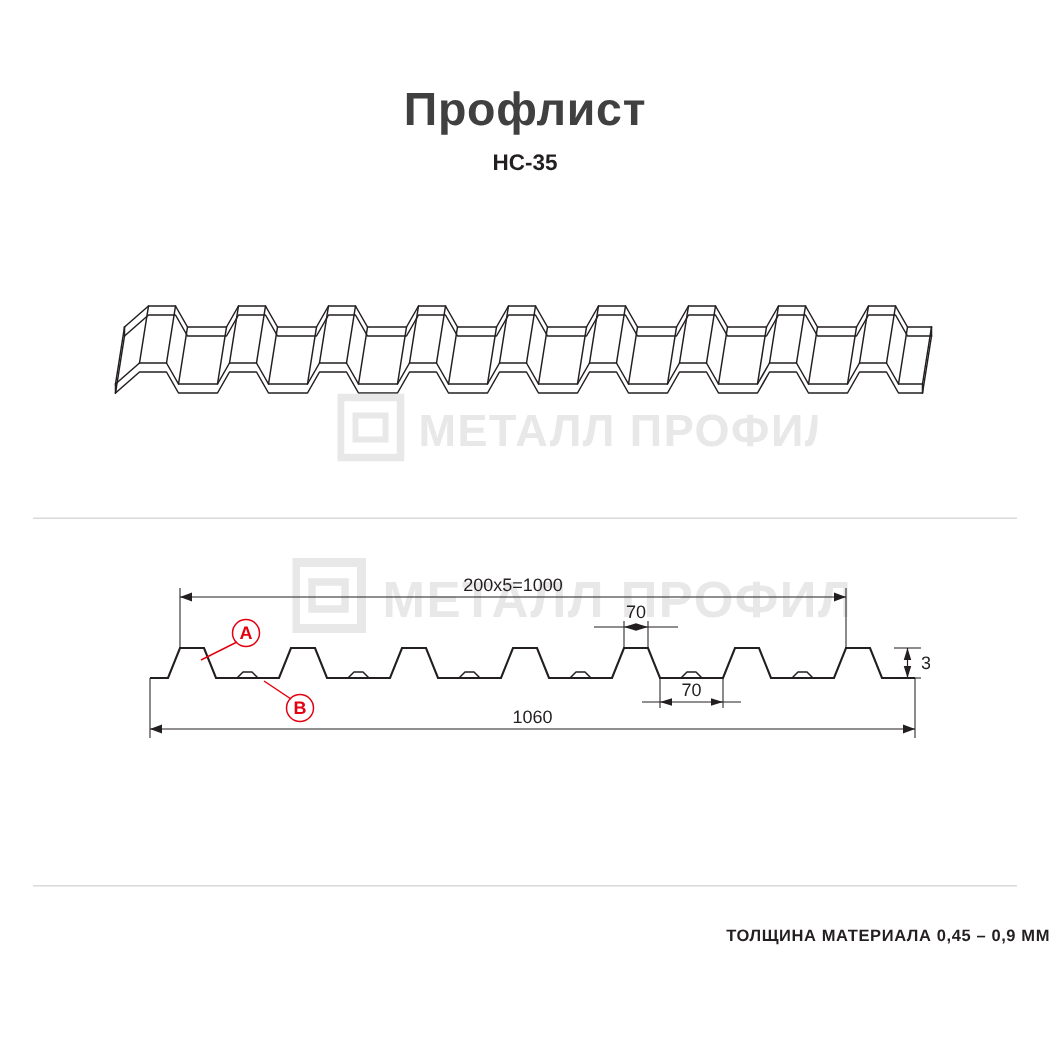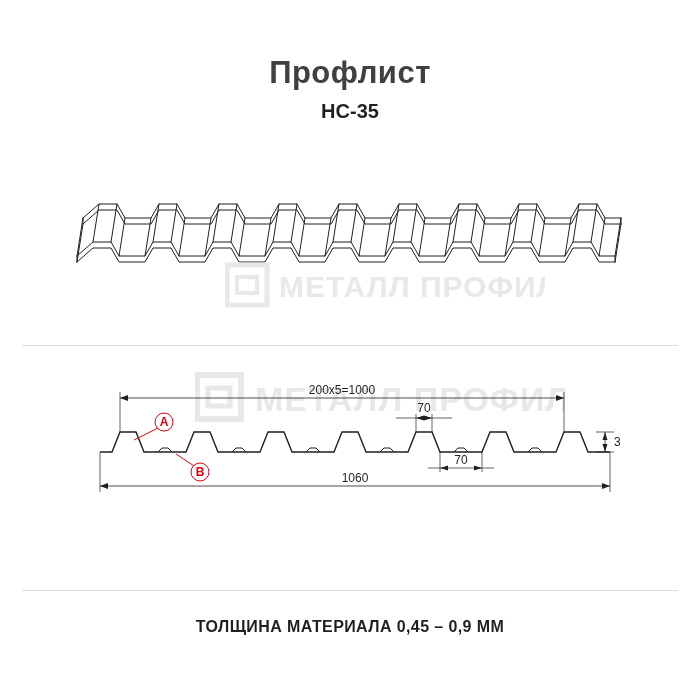--- a/index.html
+++ b/index.html
@@ -31,21 +31,21 @@
     font-weight: bold;
     letter-spacing: 0.5px;
     color: #404040;
   }
   .subtitle {
     position: absolute;
     top: 100px;
     left: 0;
     width: 700px;
     text-align: center;
-    font-size: 20px;
+    font-size: 15px;
     font-weight: bold;
     color: #231f20;
   }
   .divider {
     position: absolute;
     left: 22px;
     width: 656px;
     height: 1px;
     background: #d9d9d9;
   }
@@ -72,22 +72,22 @@
     opacity: 1;
   }
   .wm1 { top: 255px; left: 225px; }
   .wm2 { top: 363px; left: 195px; }
 
   .footnote {
     position: absolute;
     top: 618px;
     left: 0;
     width: 700px;
-    text-align: center;
-    font-size: 16px;
+    text-align: right;
+    font-size: 11px;
     font-weight: bold;
     letter-spacing: 0.4px;
     color: #231f20;
   }
   svg { display: block; }
   .dimtext {
     font-family: "Liberation Sans", sans-serif;
     font-size: 12px;
     fill: #231f20;
   }

